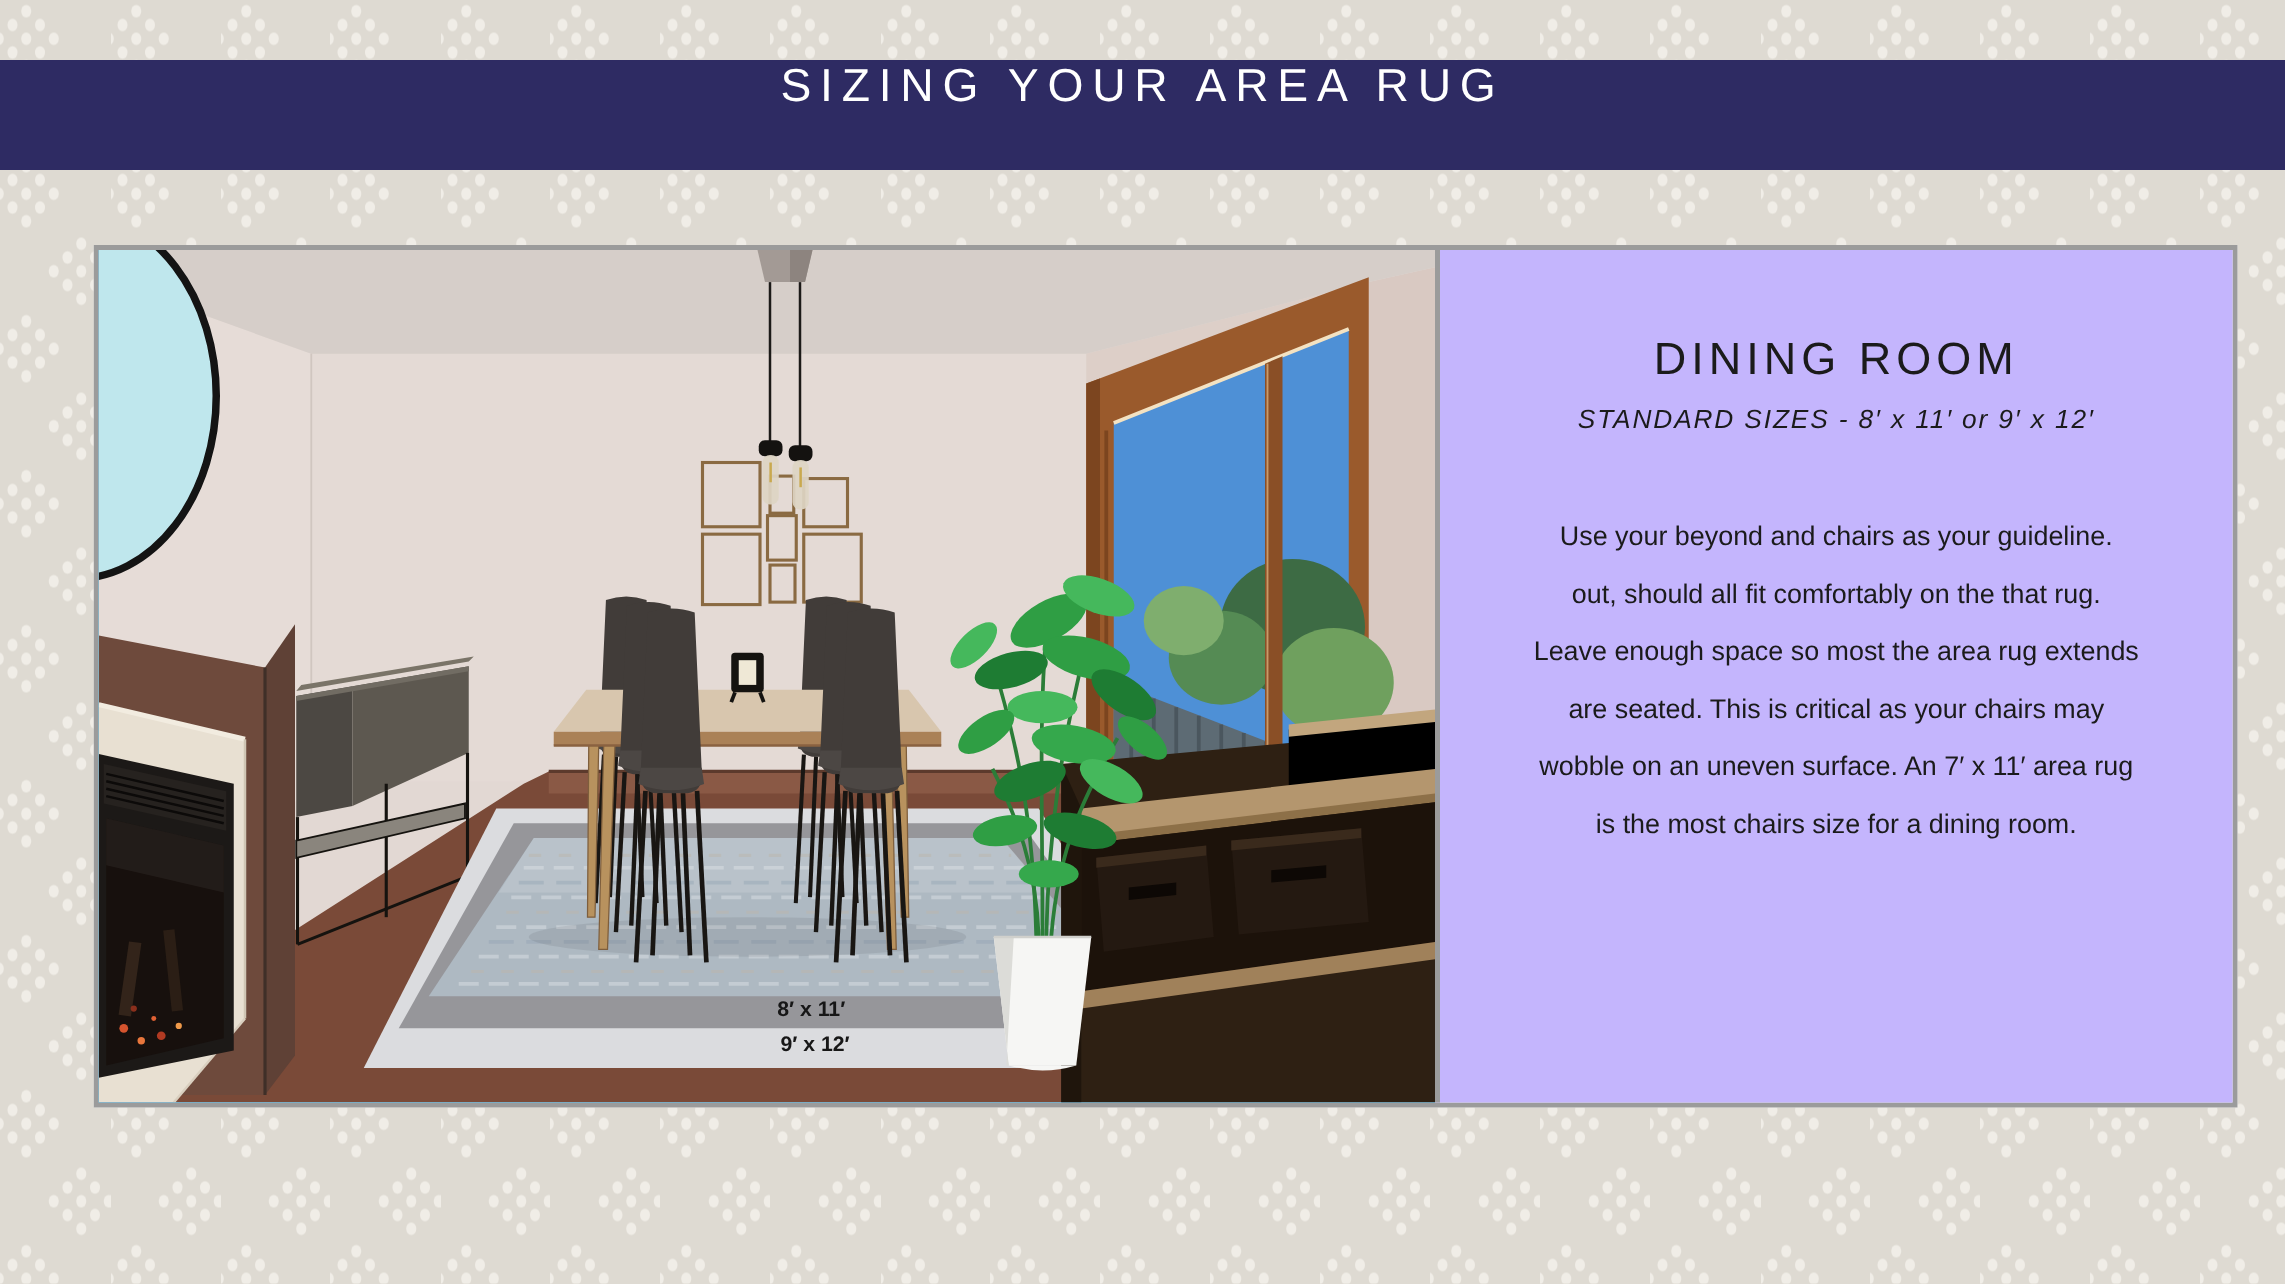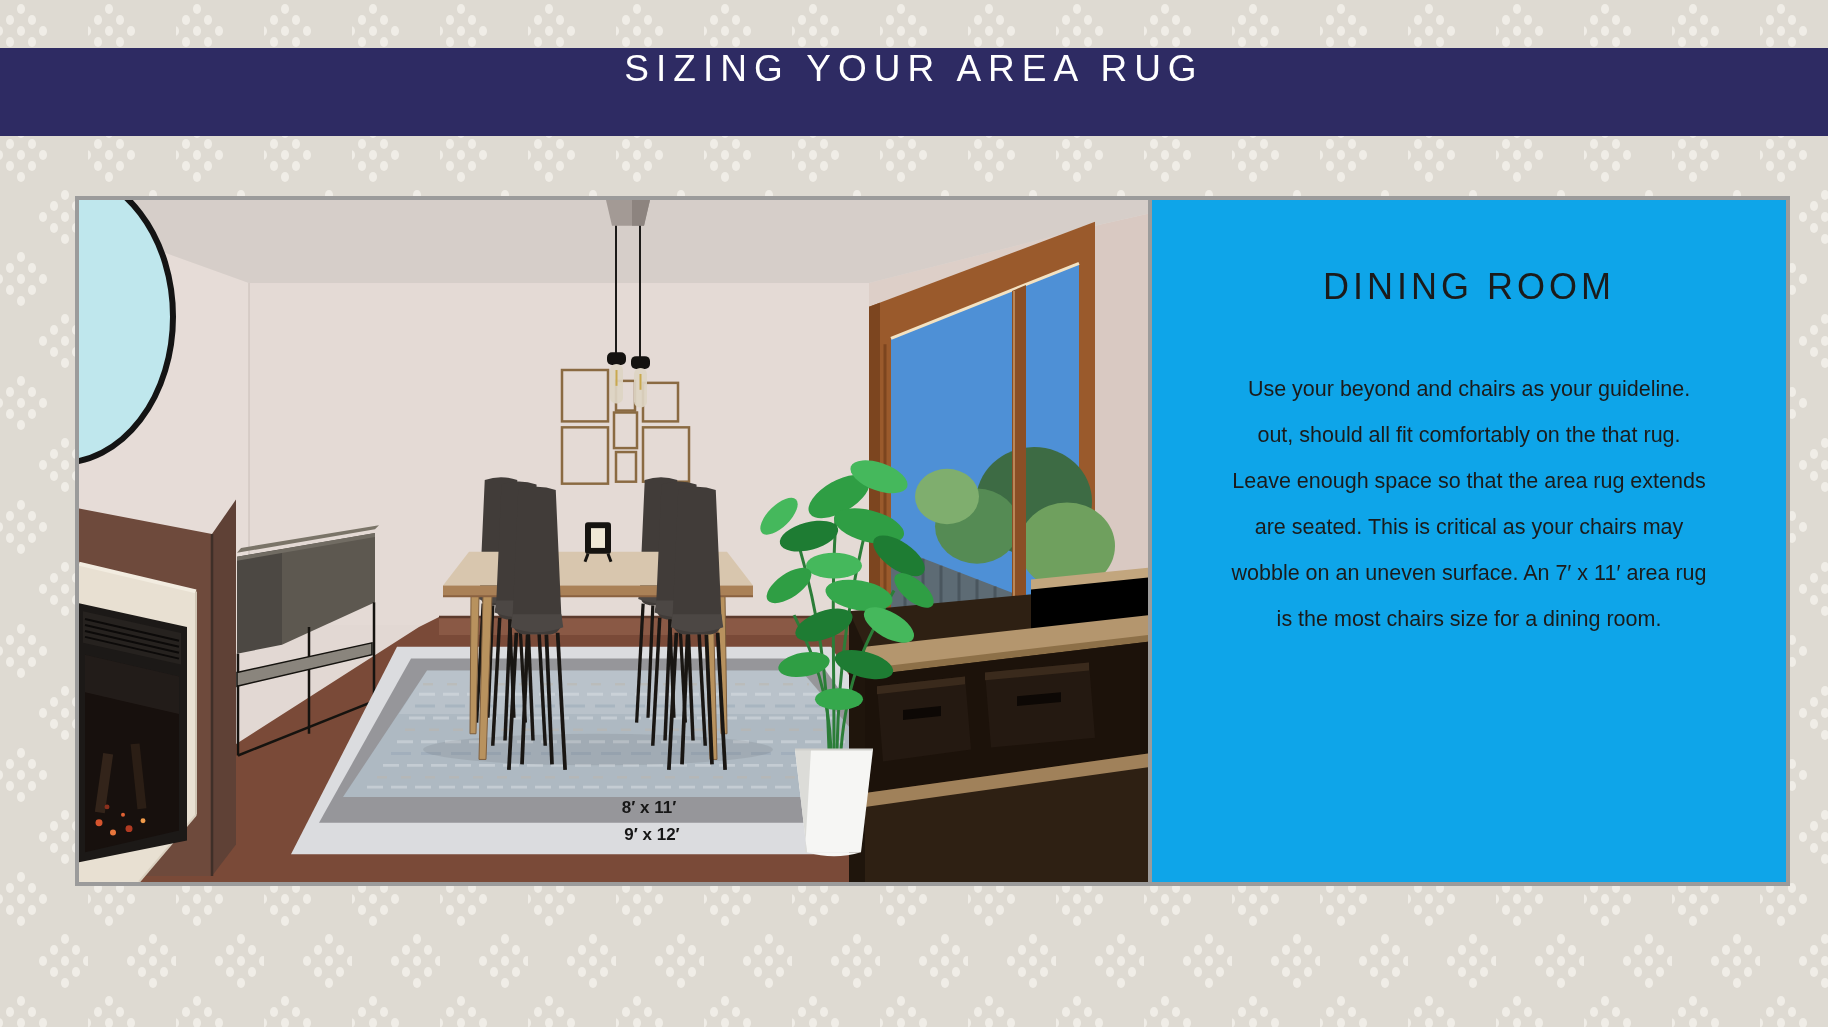--- a/index.html
+++ b/index.html
@@ -22,21 +22,21 @@
     position:absolute;left:75px;top:196px;width:1715px;height:690px;
     box-sizing:border-box;border:4px solid #9b9b9b;display:flex;z-index:2;
     background:#ffffff;
   }
   .illustration{
     width:1069px;flex:0 0 1069px;height:100%;position:relative;overflow:hidden;
     background:#0ea5e9;
   }
   .illustration svg{display:block;width:100%;height:100%;}
   .text-panel{
-    flex:1 1 auto;height:100%;background:#0ea5e9;box-sizing:border-box;
+    flex:1 1 auto;height:100%;background:#c4b5fd;box-sizing:border-box;
     border-left:4px solid #9b9b9b;
     padding:66px 28px 0 28px;text-align:center;color:#1b1b1b;
   }
   .panel-title{
     font-size:36px;letter-spacing:4px;font-weight:400;margin:0;
   }
   .panel-subtitle{
     font-size:21px;font-style:italic;letter-spacing:1.5px;margin-top:16px;
   }
   .panel-body{margin-top:58px;font-size:21.5px;line-height:46px;}
@@ -308,22 +308,23 @@
         </g>
       </g>
 
       <text class="rug-label" x="570" y="620" text-anchor="middle">8′ x 11′</text>
       <text class="rug-label" x="573" y="648" text-anchor="middle">9′ x 12′</text>
     </svg>
   </div>
 
   <div class="text-panel">
     <h2 class="panel-title">DINING ROOM</h2>
+    <div class="panel-subtitle">STANDARD SIZES - 8′ x 11′ or 9′ x 12′</div>
     <div class="panel-body">
       <div>Use your beyond and chairs as your guideline.</div>
       <div>out, should all fit comfortably on the that rug.</div>
-      <div>Leave enough space so that the area rug extends</div>
+      <div>Leave enough space so most the area rug extends</div>
       <div>are seated. This is critical as your chairs may</div>
       <div>wobble on an uneven surface. An 7′ x 11′ area rug</div>
       <div>is the most chairs size for a dining room.</div>
     </div>
   </div>
 </div>
 
 </body></html>

